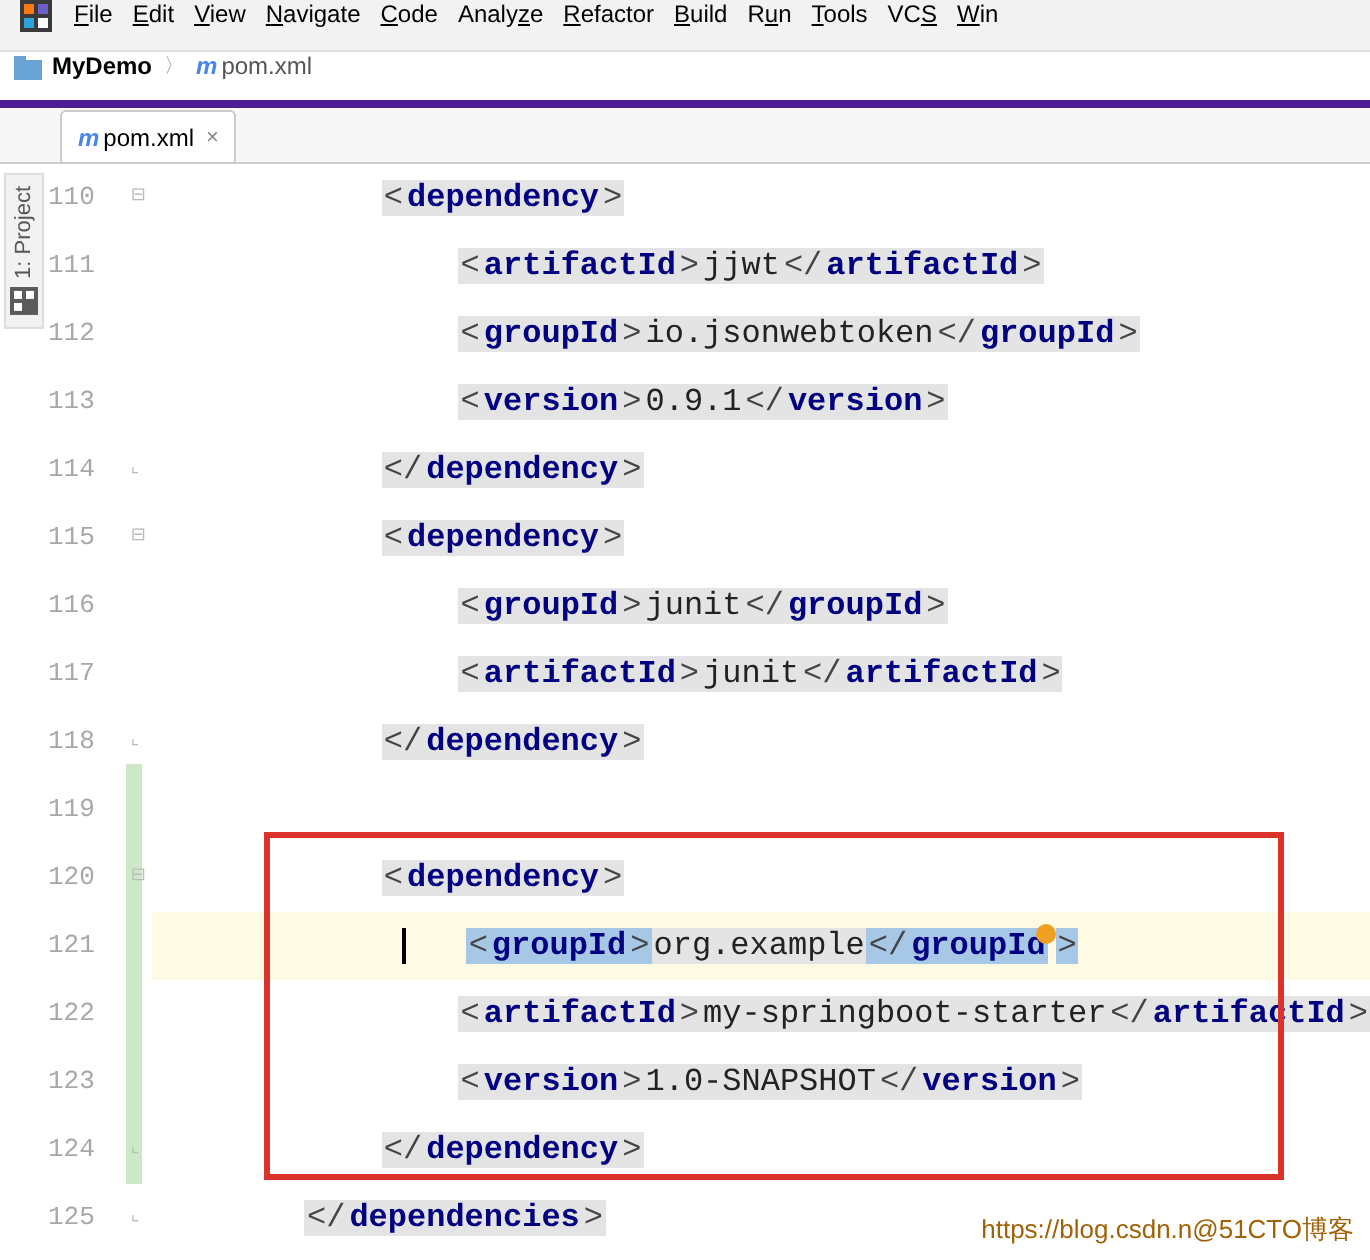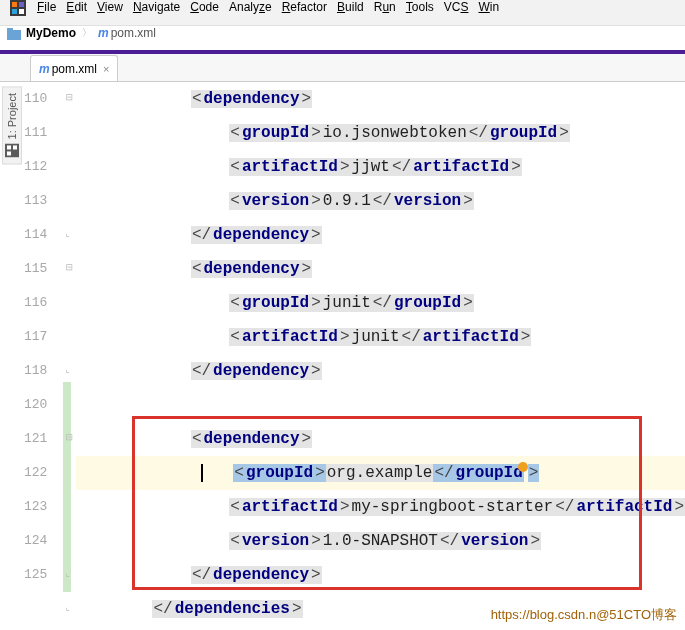--- a/index.html
+++ b/index.html
@@ -104,20 +104,21 @@
   <div class="gutter">
     <div class="gutter-line">110</div>
     <div class="gutter-line">111</div>
     <div class="gutter-line">112</div>
     <div class="gutter-line">113</div>
     <div class="gutter-line">114</div>
     <div class="gutter-line">115</div>
     <div class="gutter-line">116</div>
     <div class="gutter-line">117</div>
     <div class="gutter-line">118</div>
+    <div class="gutter-line">119</div>
     <div class="gutter-line">120</div>
     <div class="gutter-line">121</div>
     <div class="gutter-line">122</div>
     <div class="gutter-line">123</div>
     <div class="gutter-line">124</div>
     <div class="gutter-line">125</div>
   </div>
 
   <div class="fold-col">
     <div class="change-marker" style="top:300px;height:210px;"></div>
@@ -125,22 +126,22 @@
     <span class="fold-mark" style="top:146px;">⌞</span>
     <span class="fold-mark" style="top:180px;">⊟</span>
     <span class="fold-mark" style="top:282px;">⌞</span>
     <span class="fold-mark" style="top:350px;">⊟</span>
     <span class="fold-mark" style="top:486px;">⌞</span>
     <span class="fold-mark" style="top:520px;">⌞</span>
   </div>
 
   <div class="code-col">
     <div class="code-line">            <span class="ang">&lt;</span><span class="tagb">dependency</span><span class="ang">&gt;</span></div>
+    <div class="code-line">                <span class="ang">&lt;</span><span class="tagb">artifactId</span><span class="ang">&gt;</span><span class="txt">jjwt</span><span class="ang">&lt;/</span><span class="tagb">artifactId</span><span class="ang">&gt;</span></div>
     <div class="code-line">                <span class="ang">&lt;</span><span class="tagb">groupId</span><span class="ang">&gt;</span><span class="txt">io.jsonwebtoken</span><span class="ang">&lt;/</span><span class="tagb">groupId</span><span class="ang">&gt;</span></div>
-    <div class="code-line">                <span class="ang">&lt;</span><span class="tagb">artifactId</span><span class="ang">&gt;</span><span class="txt">jjwt</span><span class="ang">&lt;/</span><span class="tagb">artifactId</span><span class="ang">&gt;</span></div>
     <div class="code-line">                <span class="ang">&lt;</span><span class="tagb">version</span><span class="ang">&gt;</span><span class="txt">0.9.1</span><span class="ang">&lt;/</span><span class="tagb">version</span><span class="ang">&gt;</span></div>
     <div class="code-line">            <span class="ang">&lt;/</span><span class="tagb">dependency</span><span class="ang">&gt;</span></div>
     <div class="code-line">            <span class="ang">&lt;</span><span class="tagb">dependency</span><span class="ang">&gt;</span></div>
     <div class="code-line">                <span class="ang">&lt;</span><span class="tagb">groupId</span><span class="ang">&gt;</span><span class="txt">junit</span><span class="ang">&lt;/</span><span class="tagb">groupId</span><span class="ang">&gt;</span></div>
     <div class="code-line">                <span class="ang">&lt;</span><span class="tagb">artifactId</span><span class="ang">&gt;</span><span class="txt">junit</span><span class="ang">&lt;/</span><span class="tagb">artifactId</span><span class="ang">&gt;</span></div>
     <div class="code-line">            <span class="ang">&lt;/</span><span class="tagb">dependency</span><span class="ang">&gt;</span></div>
     <div class="code-line"></div>
     <div class="code-line">            <span class="ang">&lt;</span><span class="tagb">dependency</span><span class="ang">&gt;</span></div>
     <div class="code-line hl">             <span class="caret"></span>   <span class="ang" style="background:#a6c8e6">&lt;</span><span class="tagb" style="background:#a6c8e6">groupId</span><span class="ang" style="background:#a6c8e6">&gt;</span><span class="txt">org.example</span><span class="ang" style="background:#a6c8e6">&lt;/</span><span class="tagb" style="background:#a6c8e6">groupId</span><span class="warn-dot"></span><span class="ang" style="background:#a6c8e6">&gt;</span></div>
     <div class="code-line">                <span class="ang">&lt;</span><span class="tagb">artifactId</span><span class="ang">&gt;</span><span class="txt">my-springboot-starter</span><span class="ang">&lt;/</span><span class="tagb">artifactId</span><span class="ang">&gt;</span></div>

